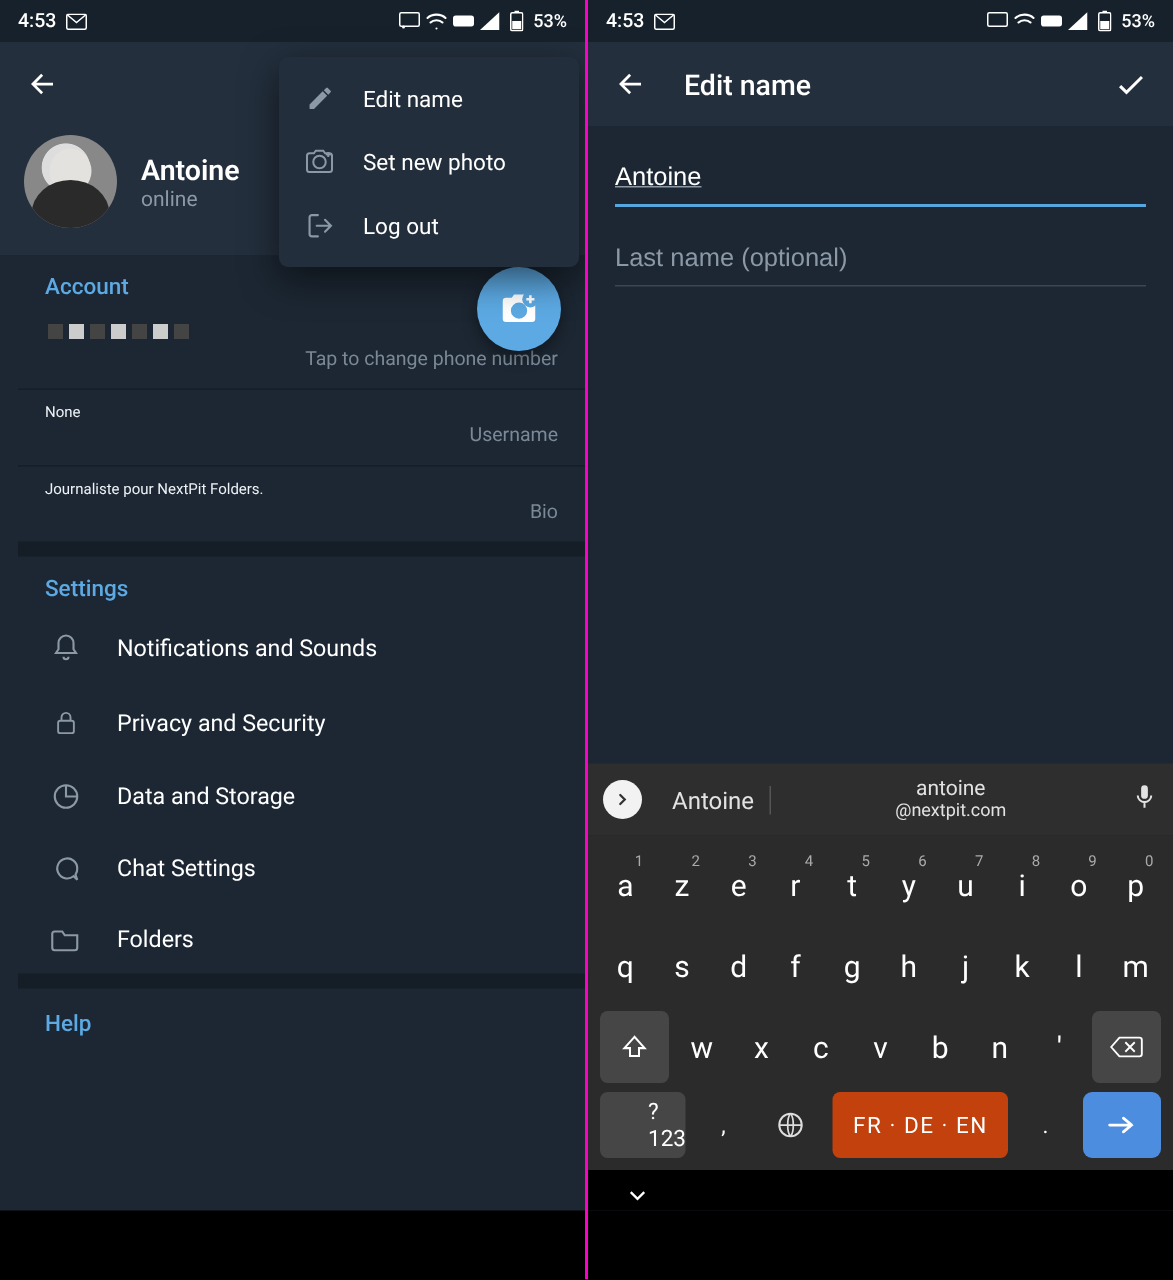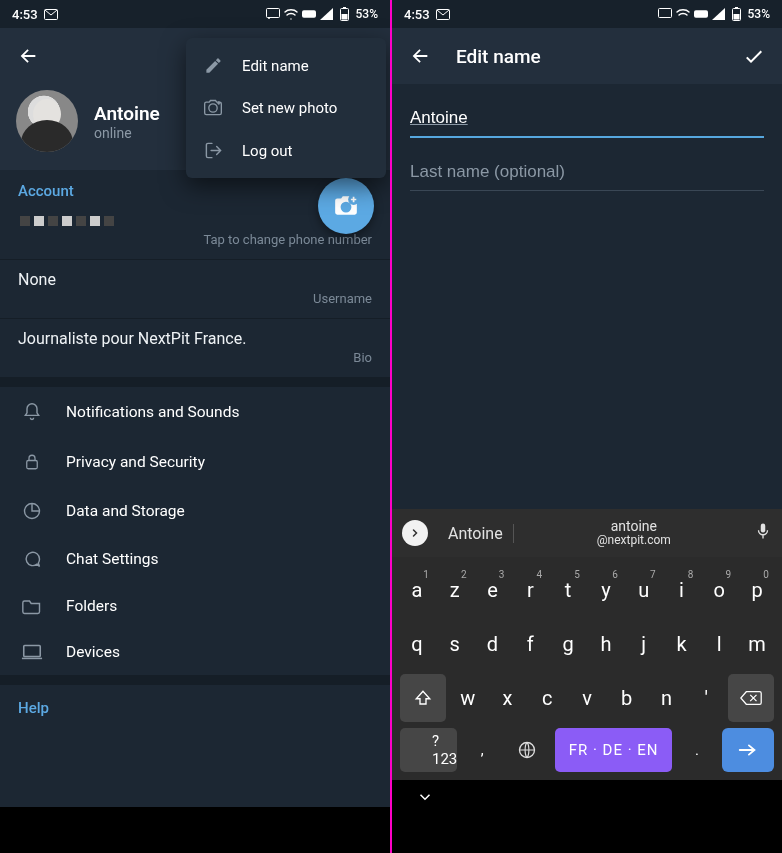--- a/index.html
+++ b/index.html
@@ -87,24 +87,24 @@
   .popup-item .pi-icon{width:22px;color:#8b98a5;display:flex;justify-content:center;}
   
   .fab{
     position:absolute; right:16px; top:178px;
     width:56px;height:56px;border-radius:50%;
     background:#5ca9e3;display:flex;align-items:center;justify-content:center;
     box-shadow:0 4px 10px rgba(0,0,0,.4);
     z-index:2;
   }
   
-  .scroll { background:#1c2733; }
+  .scroll { background:#1c2733;padding-left:12px; }
   .section-title{color:#5ca9e3;font-size:15px;font-weight:500;padding:12px 18px 6px;}
   .entry{padding:10px 18px 12px;}
-  .entry .val{color:#eef2f5;font-size:16px;}
+  .entry .val{color:#eef2f5;font-size:10px;}
   .entry .sub{color:#7b8997;font-size:13px;margin-top:2px;text-align:right;}
   .hr{height:1px;background:#151e27;}
   .thick-hr{height:10px;background:#151e27;}
   .censored{display:flex;gap:4px;padding:0 0 4px 2px;}
   .censored span{width:10px;height:10px;background:#ccc;}
   .censored span:nth-child(odd){background:#444;}
   .setting-row{
     display:flex;align-items:center;gap:22px;
     padding:14px 20px;color:#fff;font-size:15.5px;
   }
@@ -133,21 +133,21 @@
   .key{
     flex:1;margin:0 2px;height:48px;border-radius:5px;
     display:flex;align-items:center;justify-content:center;
     color:#fff;font-size:20px;position:relative;
   }
   .key .num{position:absolute;top:3px;right:5px;font-size:10px;color:#aaa;}
   .key.shift{flex:0 0 46px;background:#464646;}
   .key.bksp{flex:0 0 46px;background:#464646;}
   .kb-bottom{display:flex;padding:3px 2px 6px;gap:4px;}
   .kb-bottom .key{height:44px;font-size:15px;}
-  .space{flex:3;background:#8b5cf6;letter-spacing:1px;font-size:13px;}
+  .space{flex:3;background:#c2410c;letter-spacing:1px;font-size:13px;}
   .sym{flex:0 0 52px;background:#464646;font-size:14px;padding-left:32px;}
   .comma{flex:0 0 34px;}
   .globe{flex:0 0 40px;}
   .enter{flex:0 0 52px;background:#4d8de0;border-radius:6px;}
   .navbar{height:34px;background:#000;display:flex;align-items:center;padding-left:24px;}
   .help-title{color:#5ca9e3;font-size:15px;font-weight:500;padding:14px 18px 4px;}
   .mic{margin-left:auto;}
 </style>
 </head>
 <body>
@@ -263,24 +263,25 @@
         </div>
       <div class="sub">Tap to change phone number</div>
     </div>
     <div class="hr"></div>
     <div class="entry">
       <div class="val">None</div>
       <div class="sub">Username</div>
     </div>
     <div class="hr"></div>
     <div class="entry">
-      <div class="val">Journaliste pour NextPit France.</div>
+      <div class="val">Journaliste pour NextPit Folders.</div>
       <div class="sub">Bio</div>
     </div>
     <div class="thick-hr"></div>
+    <div class="section-title">Settings</div>
 
     <div class="setting-row">
       <span class="sr-icon">
           <svg width="20" height="22" viewBox="0 0 24 24">
             <path d="M12 2a6 6 0 0 0-6 6v5l-2 3h16l-2-3V8a6 6 0 0 0-6-6zM10 19a2 2 0 0 0 4 0" fill="none" stroke="currentColor" stroke-width="1.7"></path>
           </svg>
         </span>
       <span>Notifications and Sounds</span>
     </div>
     <div class="setting-row">
@@ -309,29 +310,20 @@
         </span>
       <span>Chat Settings</span>
     </div>
     <div class="setting-row">
       <span class="sr-icon">
           <svg width="20" height="18" viewBox="0 0 24 20">
             <path d="M3 4h6l2 3h10v10a2 2 0 0 1-2 2H3a2 2 0 0 1-2-2V6a2 2 0 0 1 2-2z" fill="none" stroke="currentColor" stroke-width="1.7"></path>
           </svg>
         </span>
       <span>Folders</span>
-    </div>
-    <div class="setting-row">
-      <span class="sr-icon">
-          <svg width="22" height="18" viewBox="0 0 24 18">
-            <rect x="3" y="2" width="18" height="12" rx="1" fill="none" stroke="currentColor" stroke-width="1.7"></rect>
-            <path d="M1 16h22" stroke="currentColor" stroke-width="1.7"></path>
-          </svg>
-        </span>
-      <span>Devices</span>
     </div>
     <div class="thick-hr"></div>
     <div class="help-title">Help</div>
   </div>
 </div>
 
 <div class="divider-pink"></div>
 
 <div class="phone">
   <div class="status-bar">

